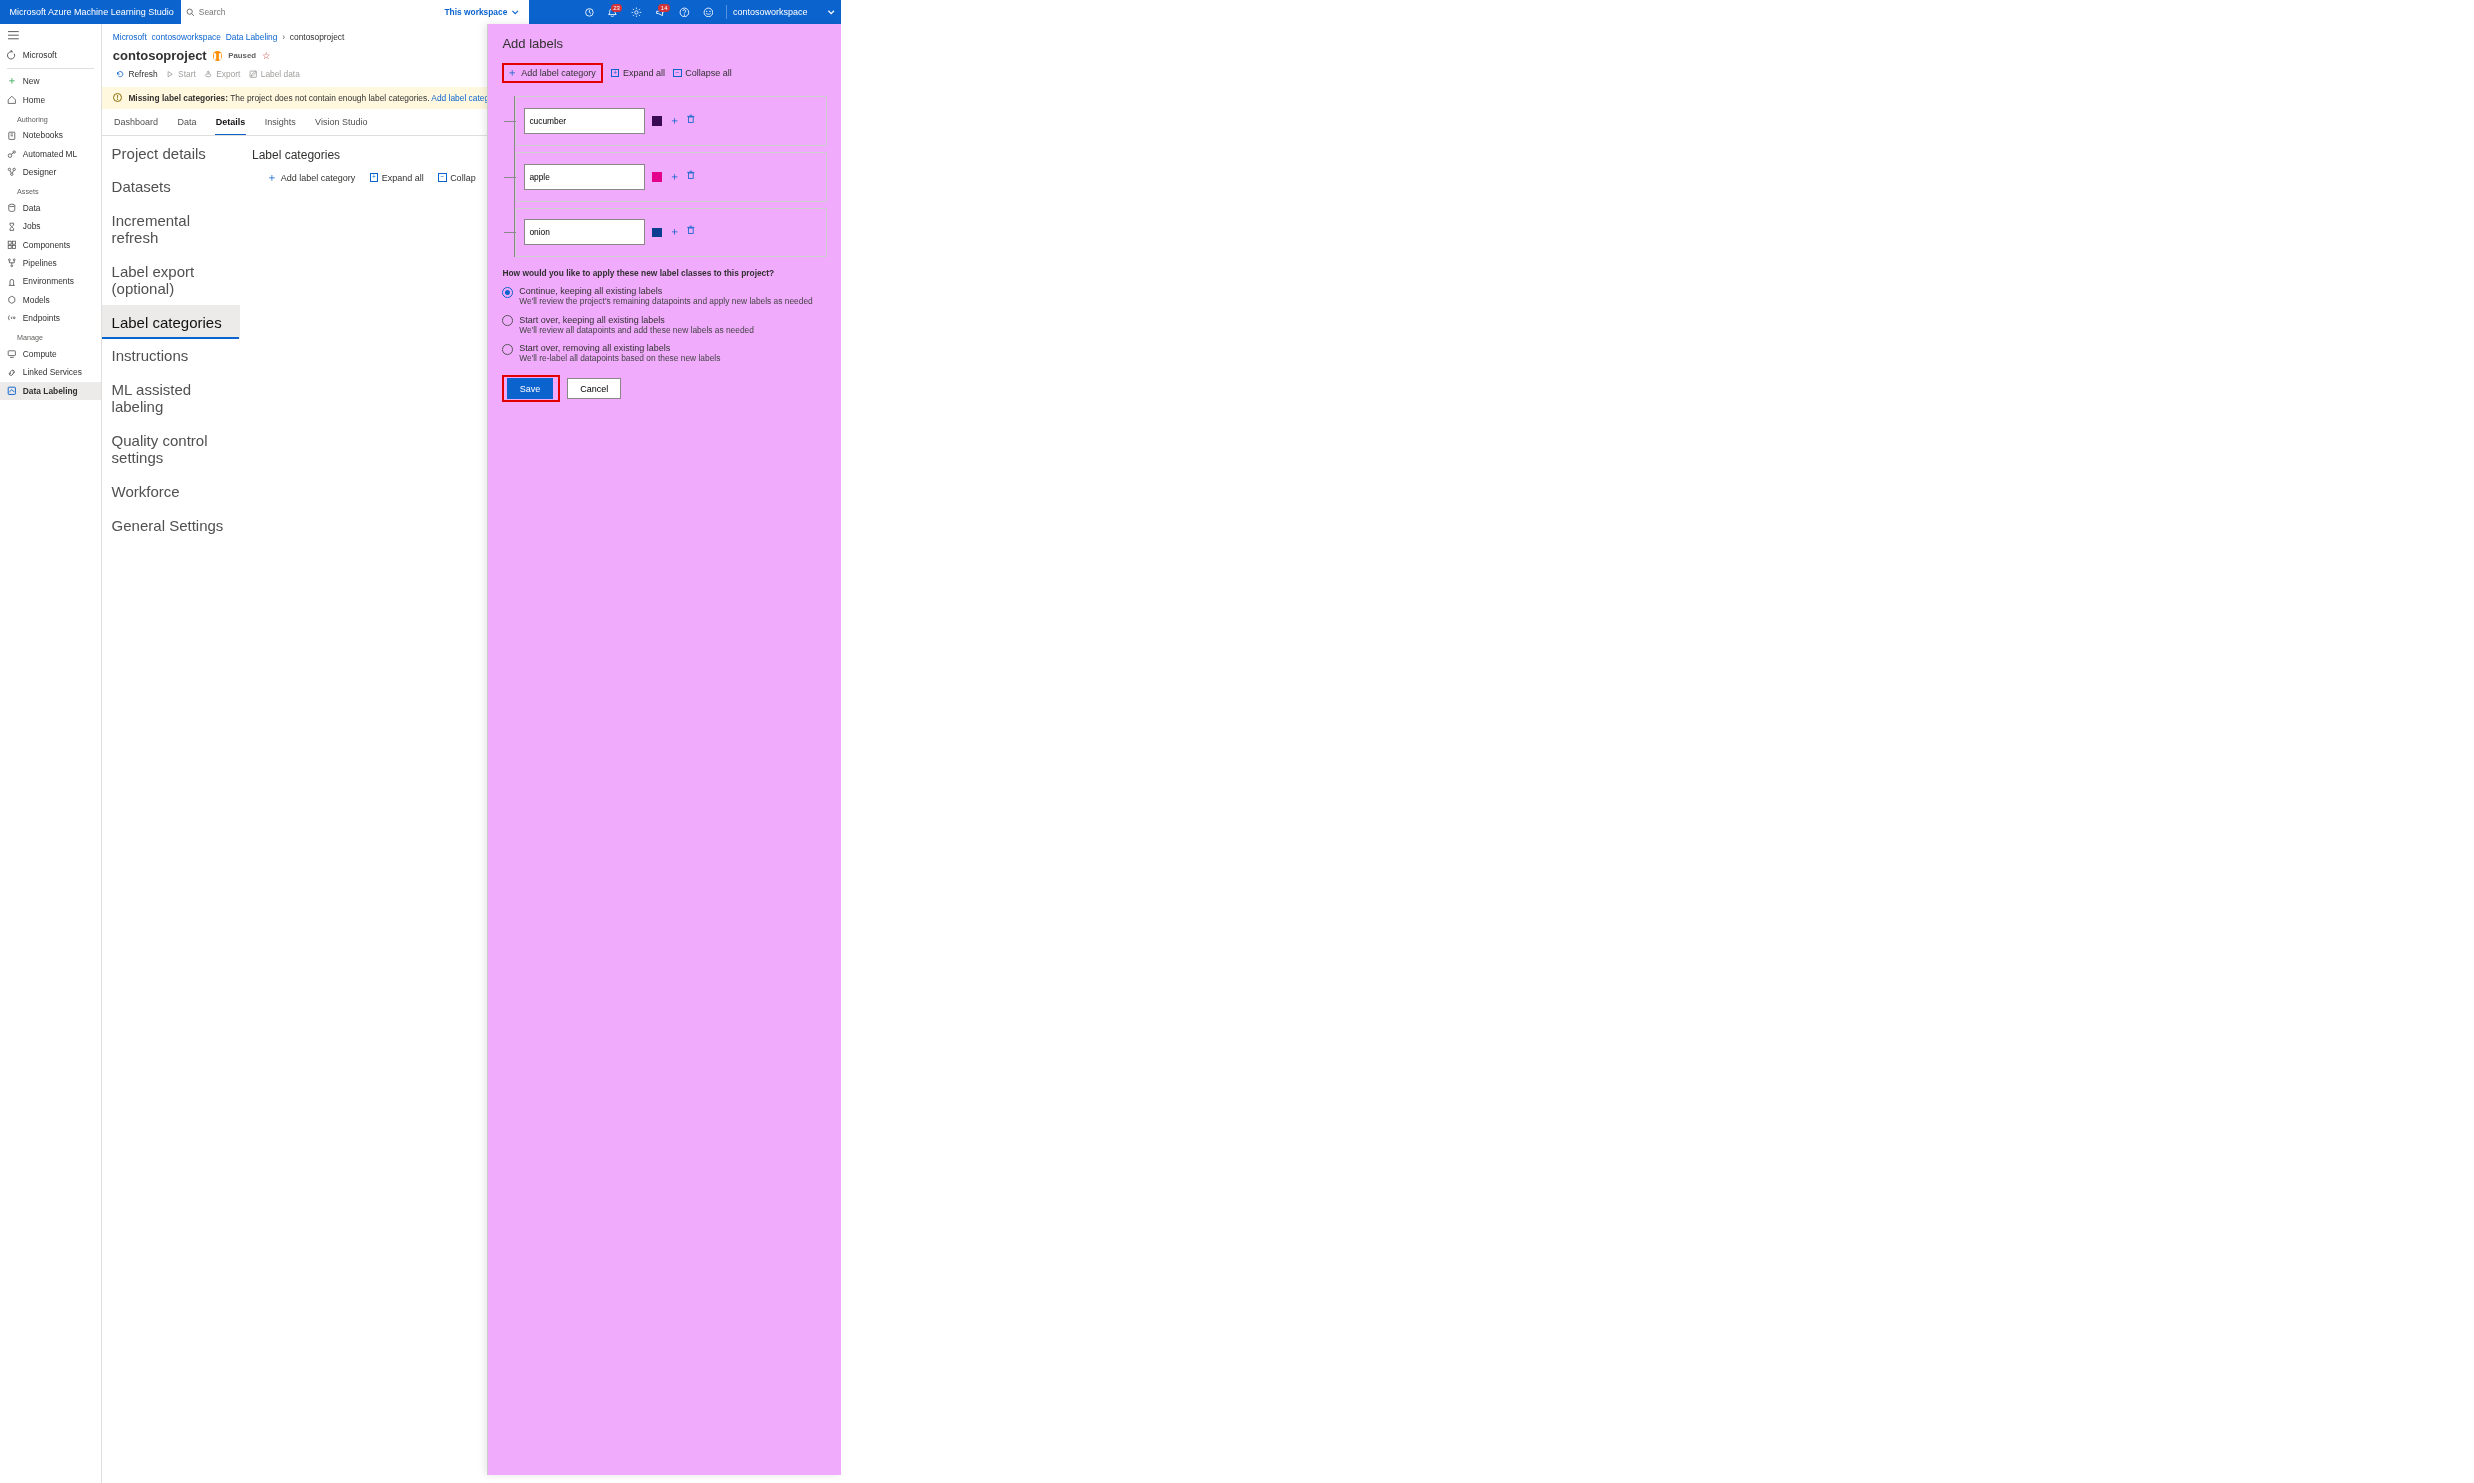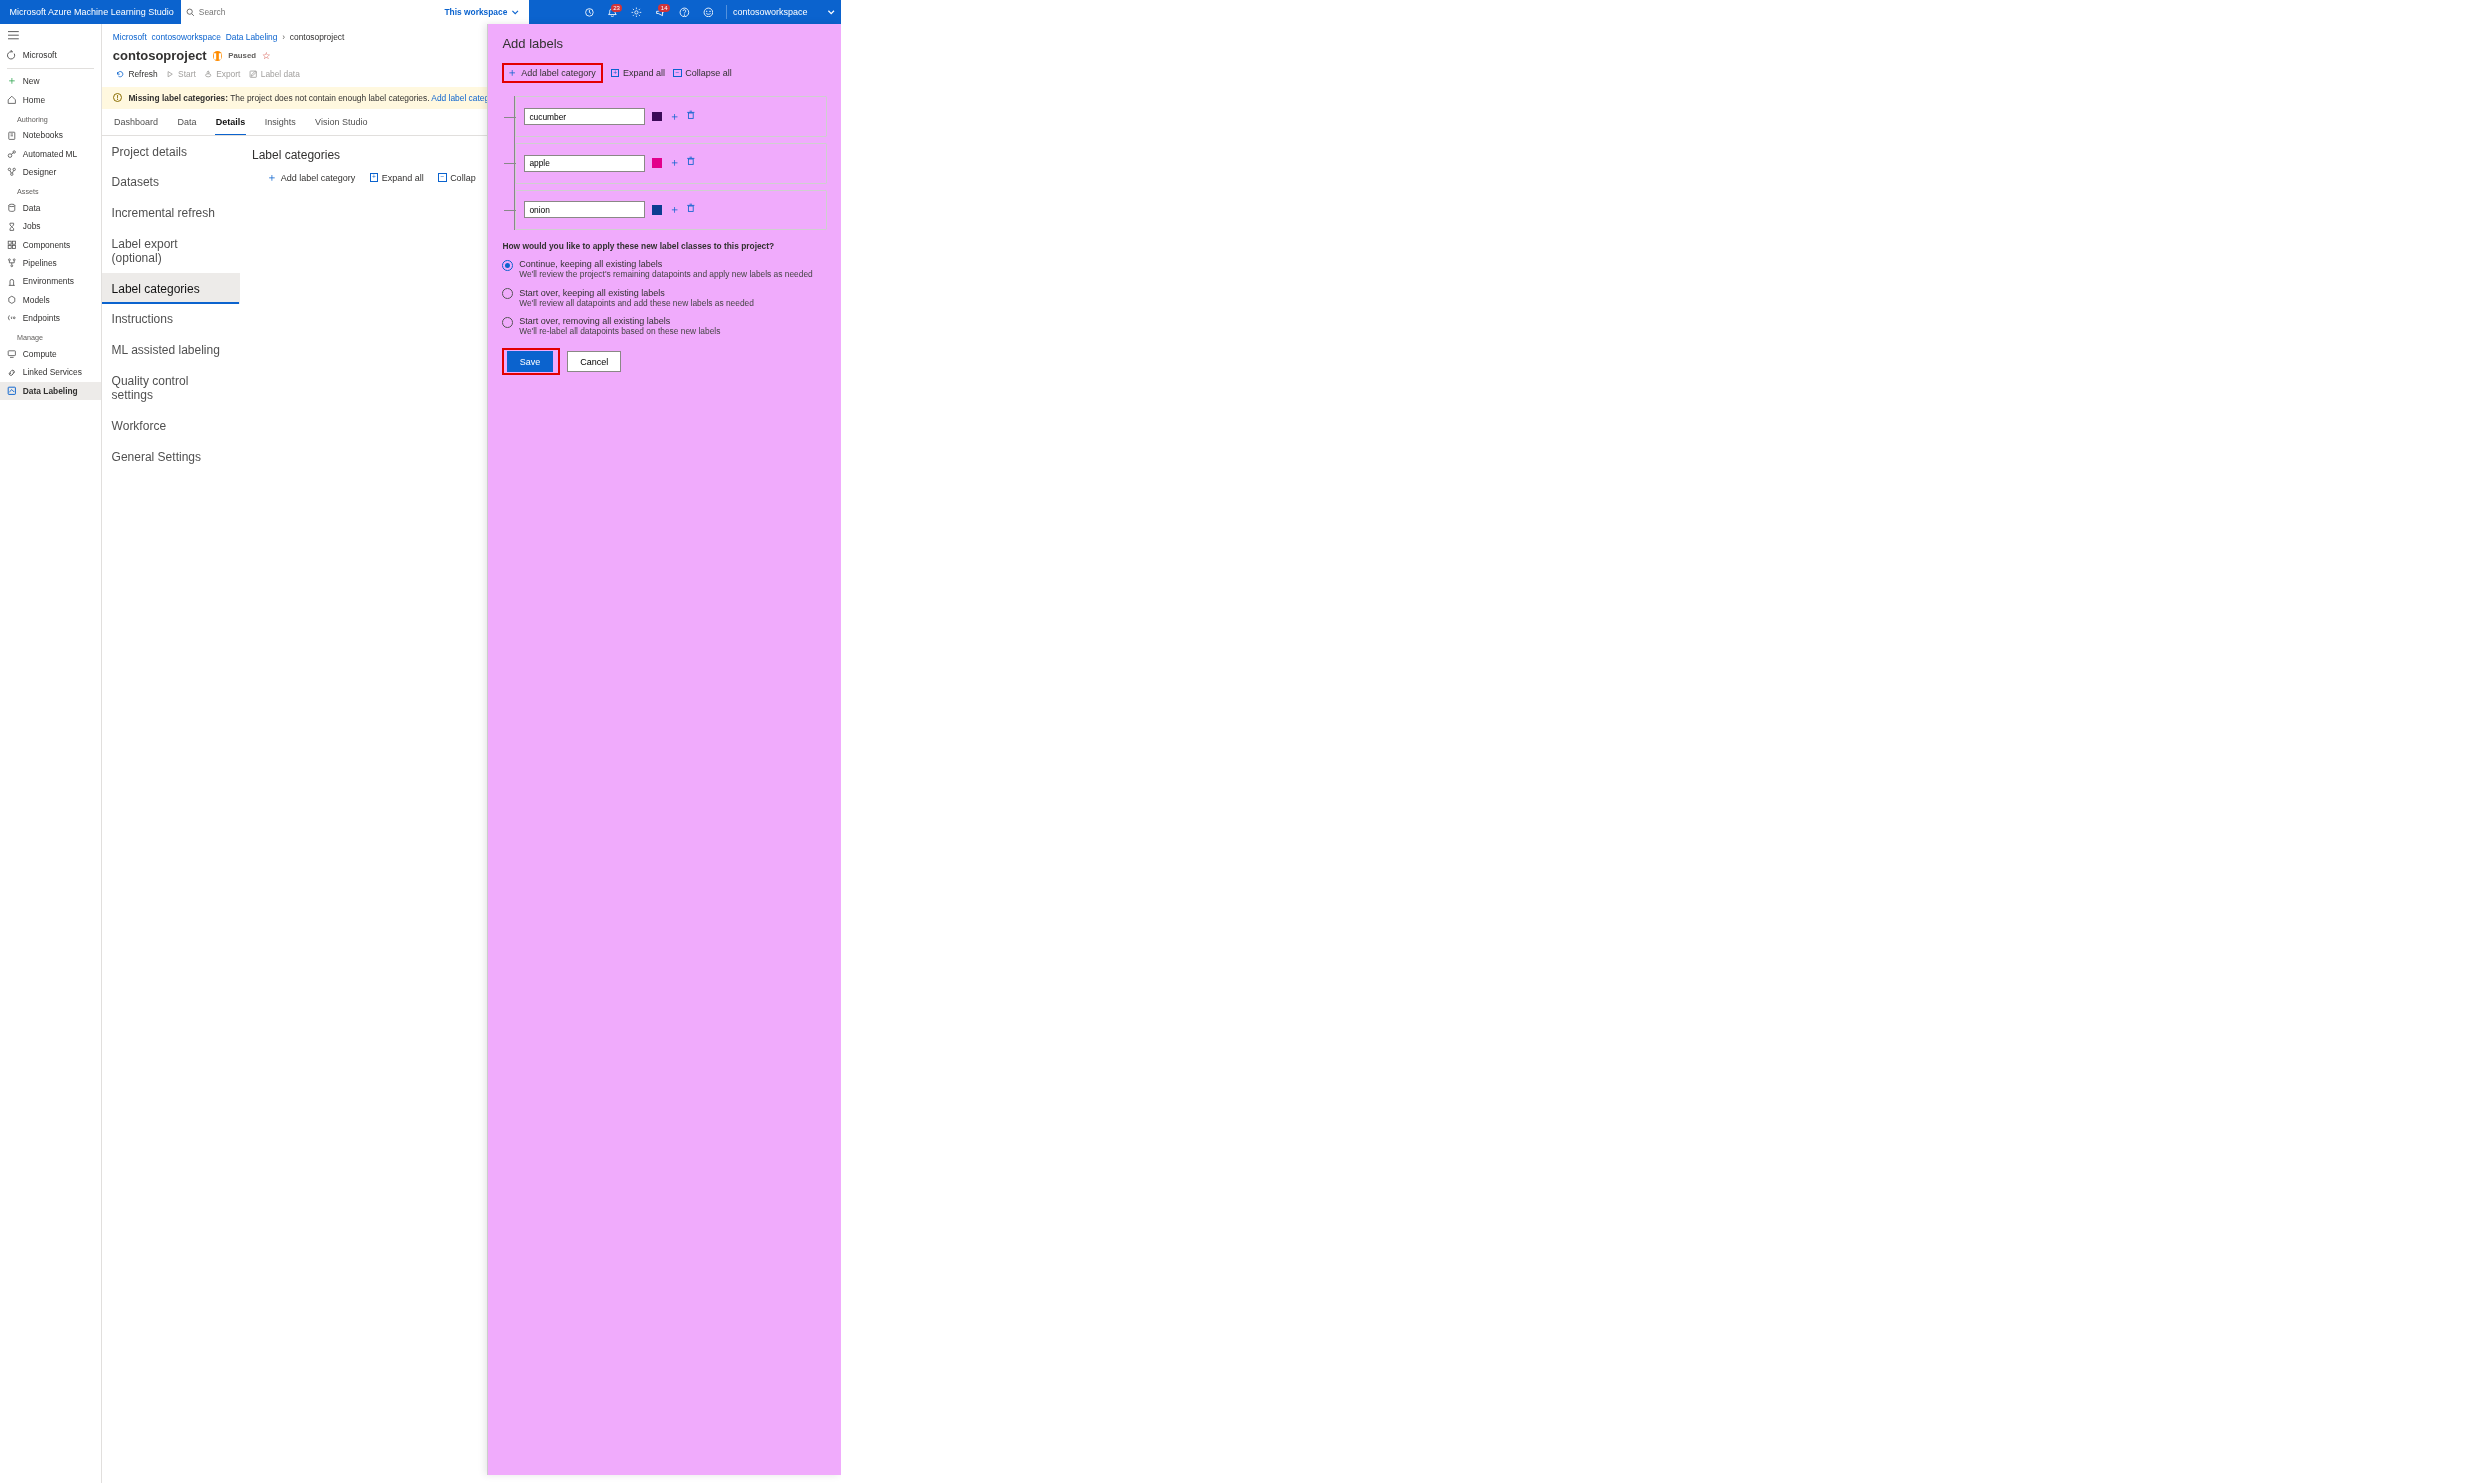--- a/index.html
+++ b/index.html
@@ -55,39 +55,39 @@
   .banner a { color:#0b63ce; cursor:pointer; text-decoration:none; }
 
   
   .tabs { display: flex; gap: 17px; padding: 8.4px 10.8px 0 10.8px; border-bottom: 0.6px solid #e1dfdd; font-size: 9px; }
   .tab { padding: 0 1.2px 7.2px 1.2px; color:#505050; cursor: pointer; }
   .tab.sel { color:#121212; border-bottom: 1.8px solid #0b63ce; font-weight: 600; }
 
   
   .details-body { display:flex; flex:1 1 auto; min-height:0; }
   .subnav { width: 138px; }
-  .subnav .sitem { padding: 8.4px 9.6px; font-size:12px; color:#505050; cursor:pointer; }
+  .subnav .sitem { padding: 8.4px 9.6px; font-size:15px; color:#505050; cursor:pointer; }
   .subnav .sitem.sel { background:#edebe9; color:#121212; border-right: 0.6px solid #edebe9; position: relative; }
   .subnav .sitem.sel::after { content:''; position:absolute; left:0; right:0; bottom:0; height:1.8px; background:#0b63ce; }
 
   .details-main { flex:1 1 auto; padding: 12px 12px; }
   .details-main h2 { font-size: 12px; font-weight:400; margin-bottom: 8.4px; }
   .inline-cmds { display:flex; gap:14.4px; font-size:9px; align-items:center; padding-left:14.4px; }
 
   
   .flyout { position: absolute; top: 0; right: 0; bottom: 8px; width: 354px; background: #f0abfc; border-left: 0.6px solid #ccc; box-shadow: -2.4px 0 7.2px rgba(0,0,0,.1); padding: 12px 14.4px; overflow:auto; }
   .flyout h2 { font-size: 13px; font-weight: 400; margin-bottom: 12px; }
   .flyout-cmds { display:flex; align-items:center; gap:8.4px; font-size:9px; margin-bottom: 13px; }
   .redbox { border: 2.4px solid #e30000; padding: 1.2px 4.8px 1.2px 2.4px; display:inline-flex; }
 
   .label-tree { margin-left: 12px; }
   .label-tree .row { display:flex; align-items:center; gap:7.2px; margin: 6px 0; padding: 10.8px 7.2px; border:0.6px solid #cfcfcf; border-radius:1.2px; position:relative; }
   .label-tree .row::before { content:''; position:absolute; left:-12px; top:50%; width:12px; border-top:0.6px solid #888; }
   .label-tree { border-left: 0.6px solid #888; padding-left: 0; position: relative; }
-  .label-tree .row input[type=text] { flex:0 0 103px; height:17px; border:0.6px solid #8a8886; padding:0 4.8px; font-size:8.4px; }
+  .label-tree .row input[type=text] { flex:0 0 103px; height:26px; border:0.6px solid #8a8886; padding:0 4.8px; font-size:8.4px; }
   .swatch { width:9.6px;height:9.6px; }
   .rowicons { display:flex; gap:6px; color:#0b63ce; }
   .rowicons .del { color:#0b63ce; cursor:pointer; }
 
   .apply-head { font-weight:700; margin: 10.8px 0 8.4px 0; }
   .radiogrp { display:flex; flex-direction:column; gap:8.4px; }
   .radioopt { display:flex; gap:6px; align-items:flex-start; }
   .radioopt .rcircle { width:10.8px;height:10.8px;border:1.2px solid #555;border-radius:50%;flex:0 0 auto;display:flex;align-items:center;justify-content:center;margin-top:0.6px; cursor:pointer;}
   .radioopt.sel .rcircle { border-color:#0b63ce; }
   .radioopt.sel .rcircle::after { content:''; width:5.4px;height:5.4px;border-radius:50%;background:#0b63ce;}

